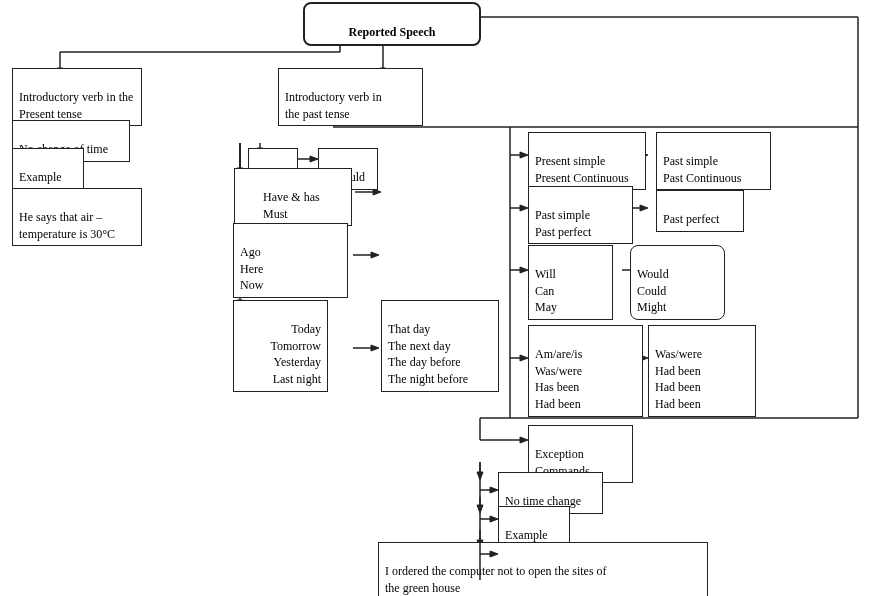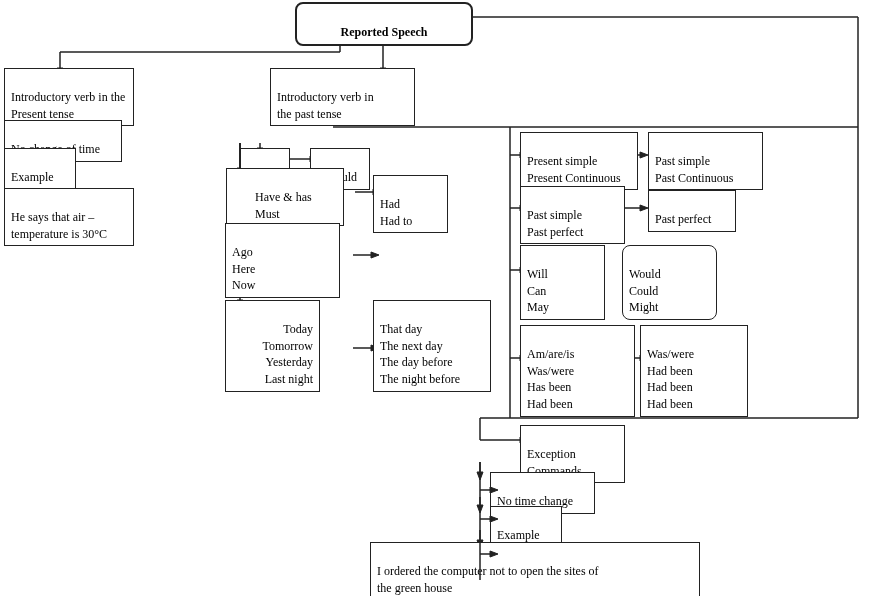--- a/index.html
+++ b/index.html
@@ -18,20 +18,21 @@
       height: 596px;
       background: #fff;
     }
     .box {
       position: absolute;
       border: 1.5px solid #222;
       background: #fff;
       padding: 3px 6px;
       line-height: 1.4;
       white-space: pre-line;
+      margin-left: 8px;
     }
     .box.rounded {
       border-radius: 8px;
     }
     .box.bold-border {
       border-width: 2px;
       font-weight: bold;
     }
     svg.lines {
       position: absolute;
@@ -177,24 +178,20 @@
 
   <div class="box" style="left:310px; top:148px; width:60px; text-align:center;">
     <span>Should</span>
   </div>
 
   <div class="box" style="left:226px; top:168px; width:118px;padding-left:28px;">
     <span>Have &amp; has
 Must</span>
   </div>
 
-  <div class="box" style="left:373px; top:175px; width:75px;">
-    <span>Had
-Had to</span>
-  </div>
 
   <div class="box" style="left:225px; top:223px; width:115px;">
     <span>Ago
 Here
 Now</span>
   </div>
 
 
   <div class="box" style="left:225px; top:300px; width:95px;text-align:right;">
     <span>Today

